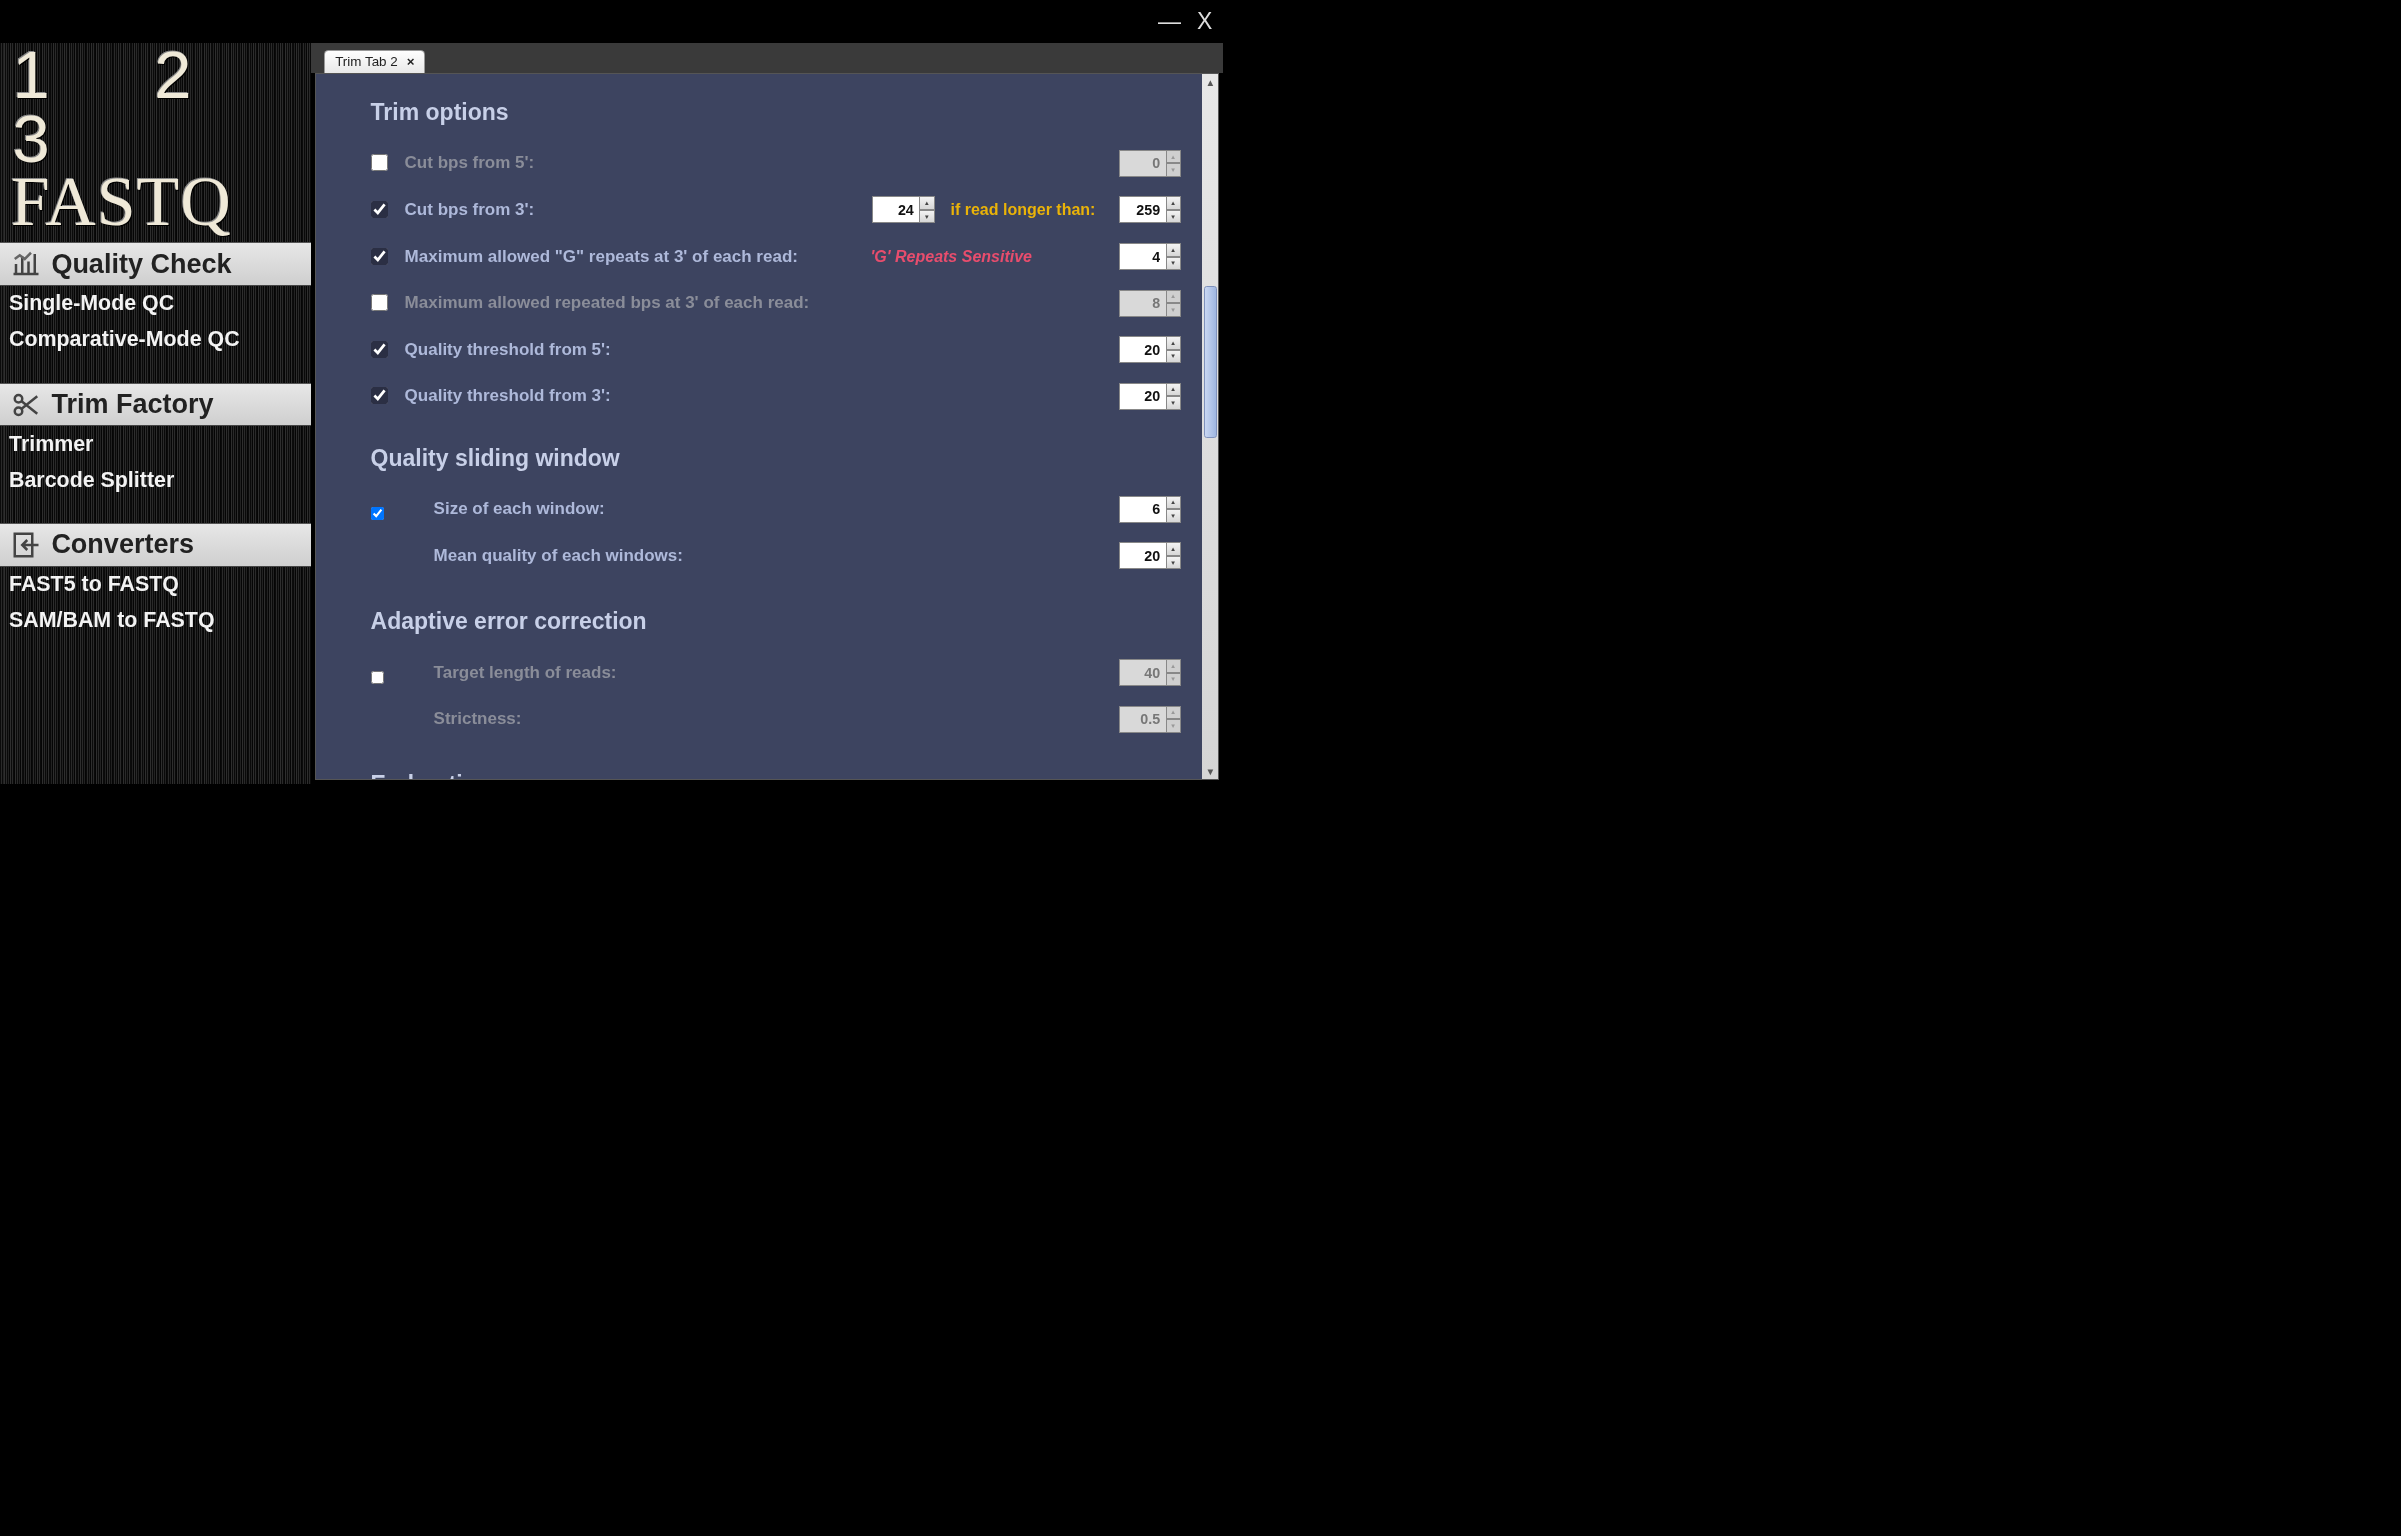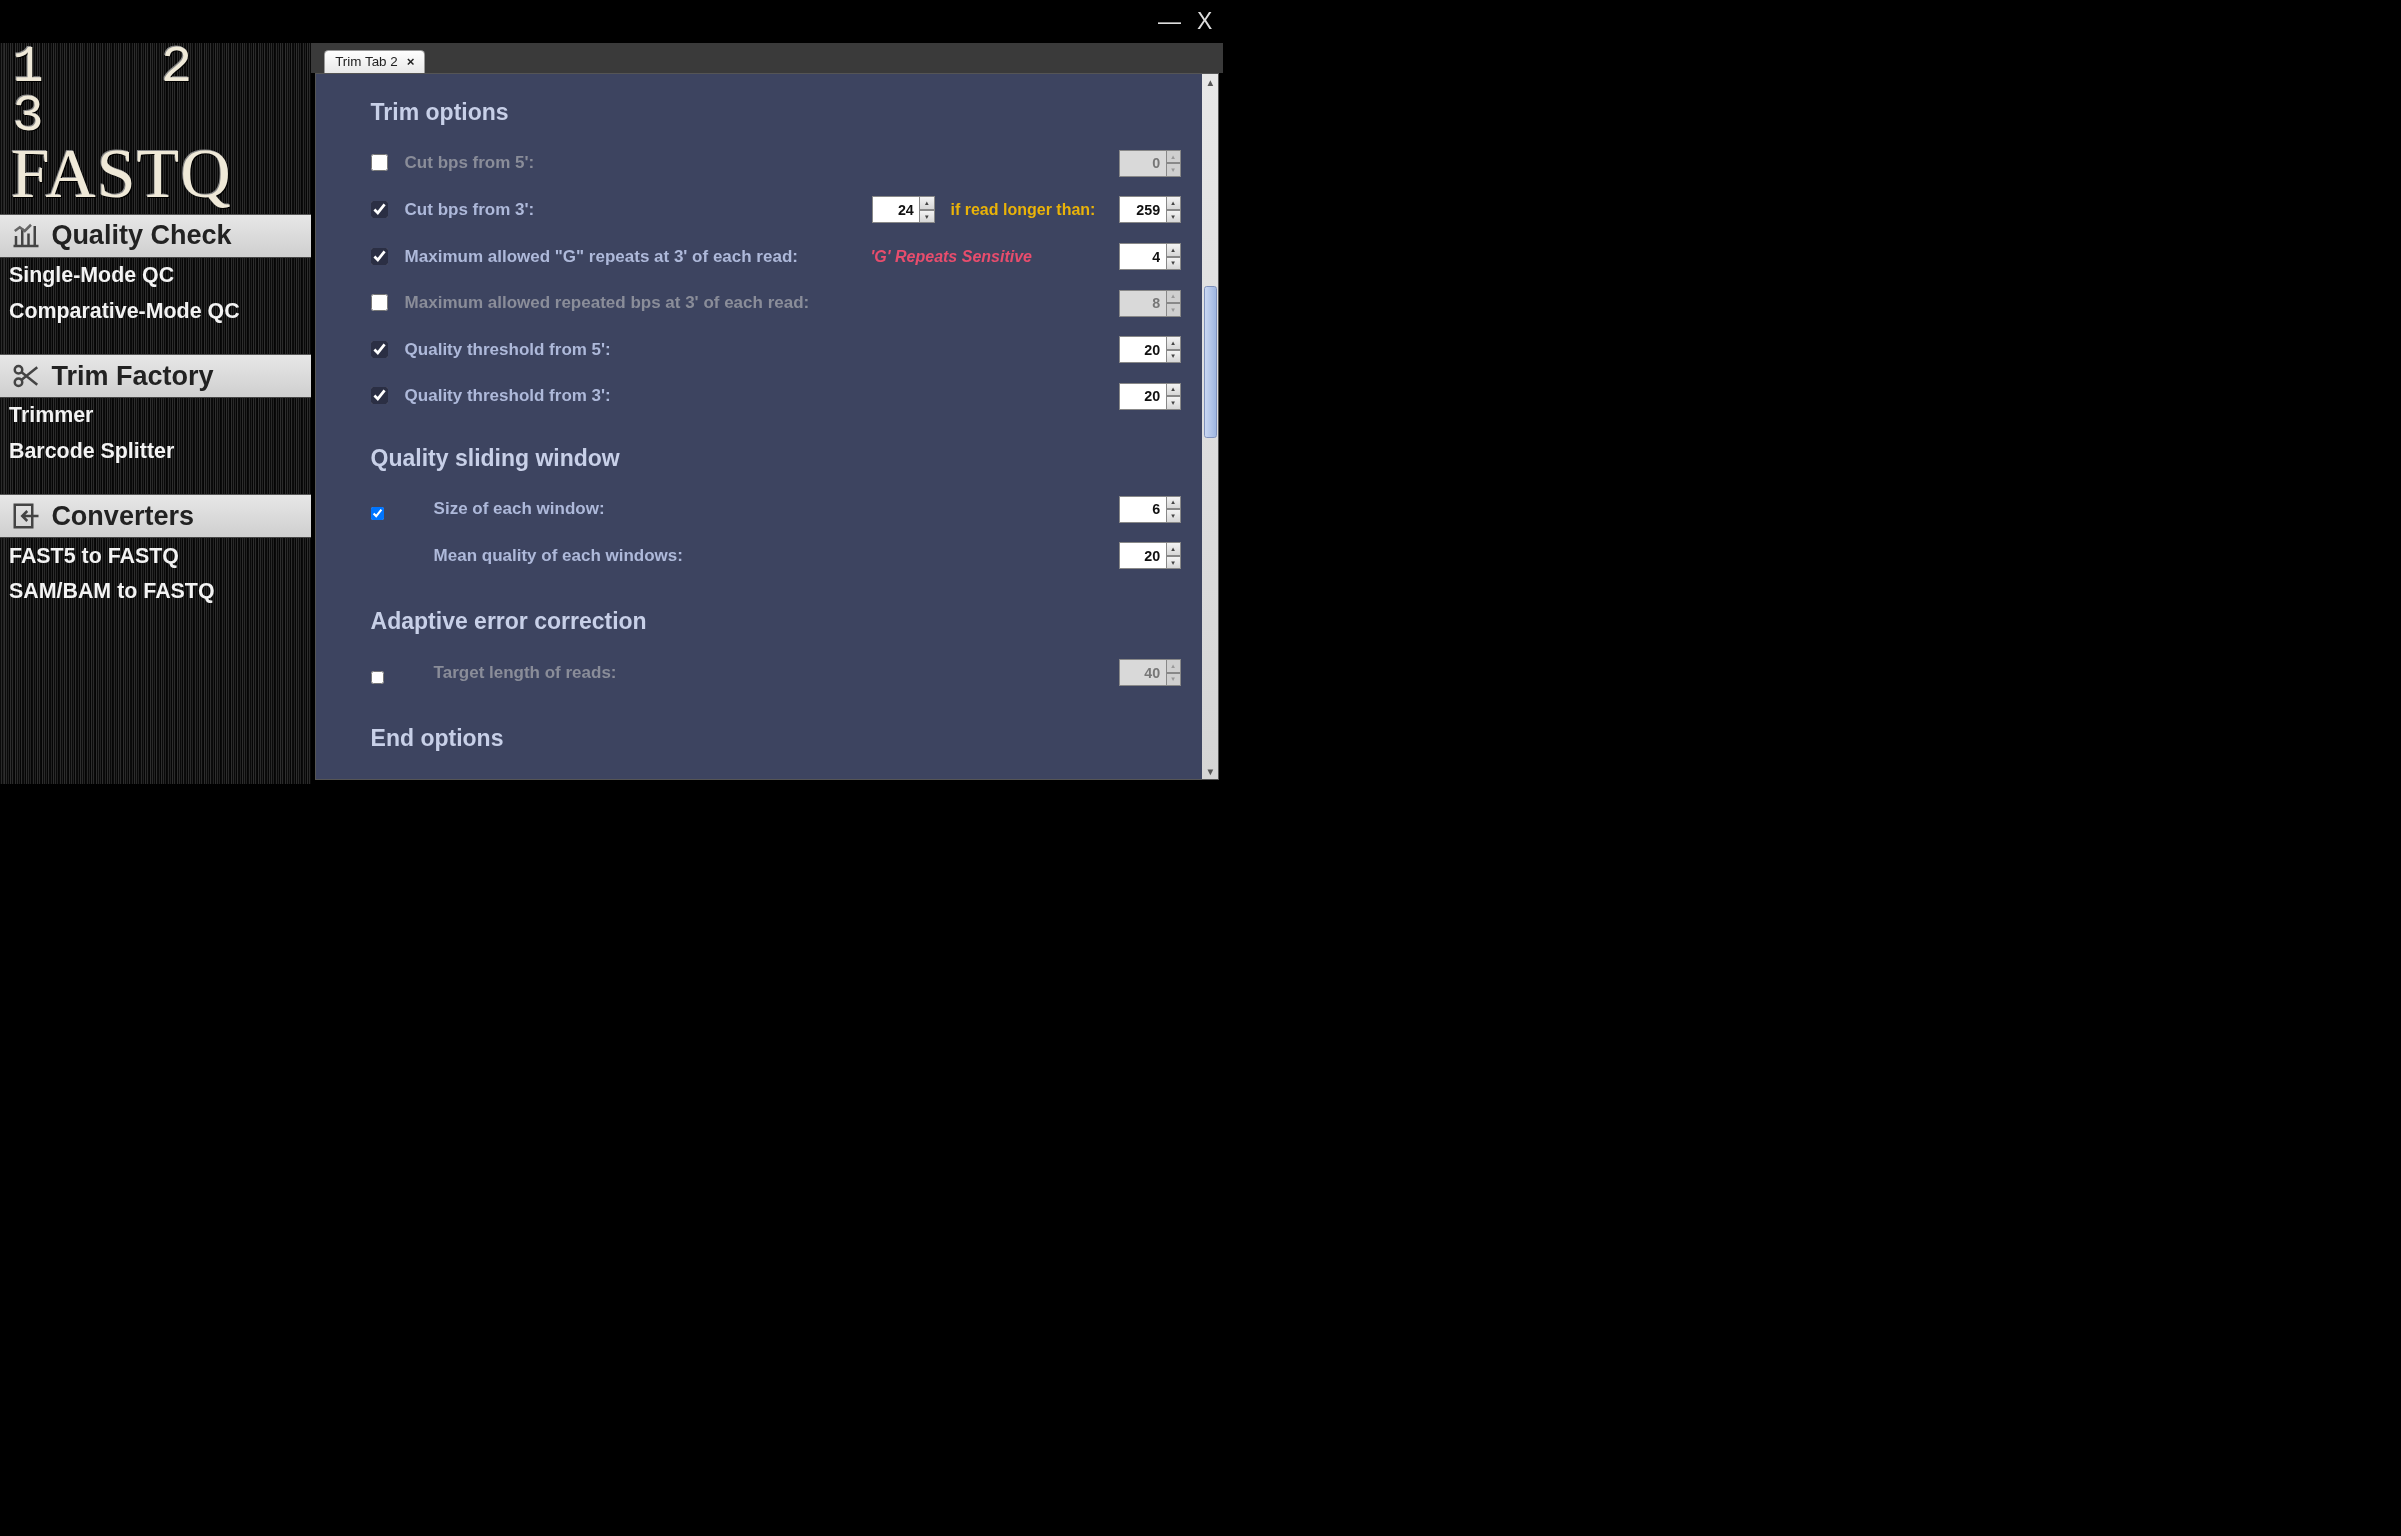--- a/index.html
+++ b/index.html
@@ -37,22 +37,22 @@
     background: repeating-linear-gradient(90deg,
       #0b0b0b 0 0.9px, #2a2a2a 0.9px 1.8px, #0a0a0a 1.8px 2.7px,
       #222 2.7px 3.6px, #050505 3.6px 4.5px, #2e2e2e 4.5px 5.4px);
     color: #fff;
   }
 
   .logo {
     padding: 0 7.1px 9px 7.1px;
   }
   .logo .nums {
-    font-family: Liberation Mono, monospace;
-    font-size: 52px;
+    font-family: Liberation Sans, sans-serif;
+    font-size: 67px;
     letter-spacing: 43px;
     color: #efe9d8;
     text-shadow: 0.9px 0.9px 0 #000, -0.9px -0.9px 0 #888;
     line-height: 0.95;
     padding-left: 5.4px;
   }
   .logo .fastq {
     font-family: "Times New Roman", serif;
     font-size: 70px;
     color: #efe9d8;
@@ -405,20 +405,31 @@
             <span class="lab off">Target length of reads:</span>
             <span class="spacer"></span>
             <span class="spin">
               <input disabled="" value="40" style="">
               <span class="btns">
                   <button disabled="">▲</button>
                   <button disabled="">▼</button>
                 </span>
             </span>
           </div>
+          <div class="row">
+            <span class="lab off">Strictness:</span>
+            <span class="spacer"></span>
+            <span class="spin">
+              <input disabled="" value="0.5" style="">
+              <span class="btns">
+                  <button disabled="">▲</button>
+                  <button disabled="">▼</button>
+                </span>
+            </span>
+          </div>
         </div>
       </div>
 
       <div class="section-title sub">End options</div>
 
     </div>
 
     <div class="scrollbar-right">
       <div class="arrow">▲</div>
       <div class="track">

